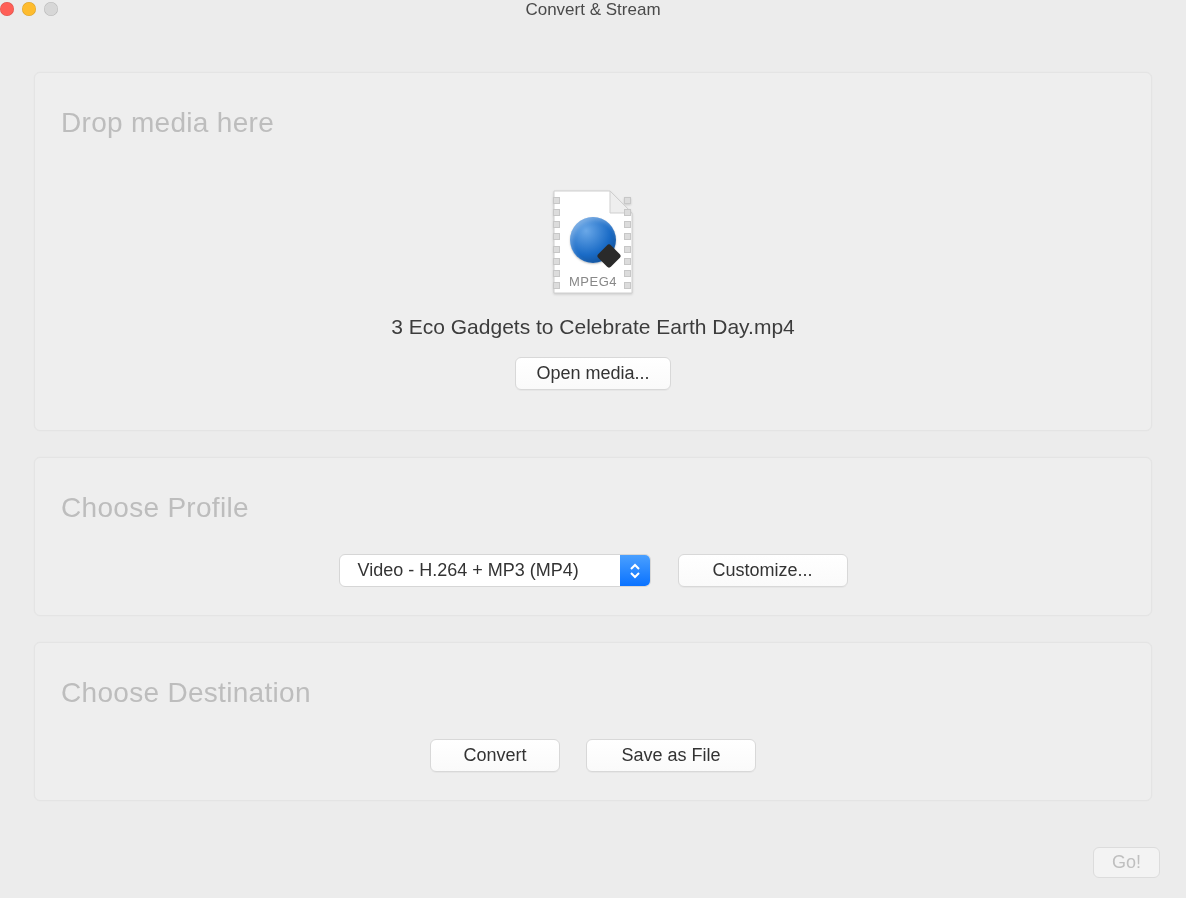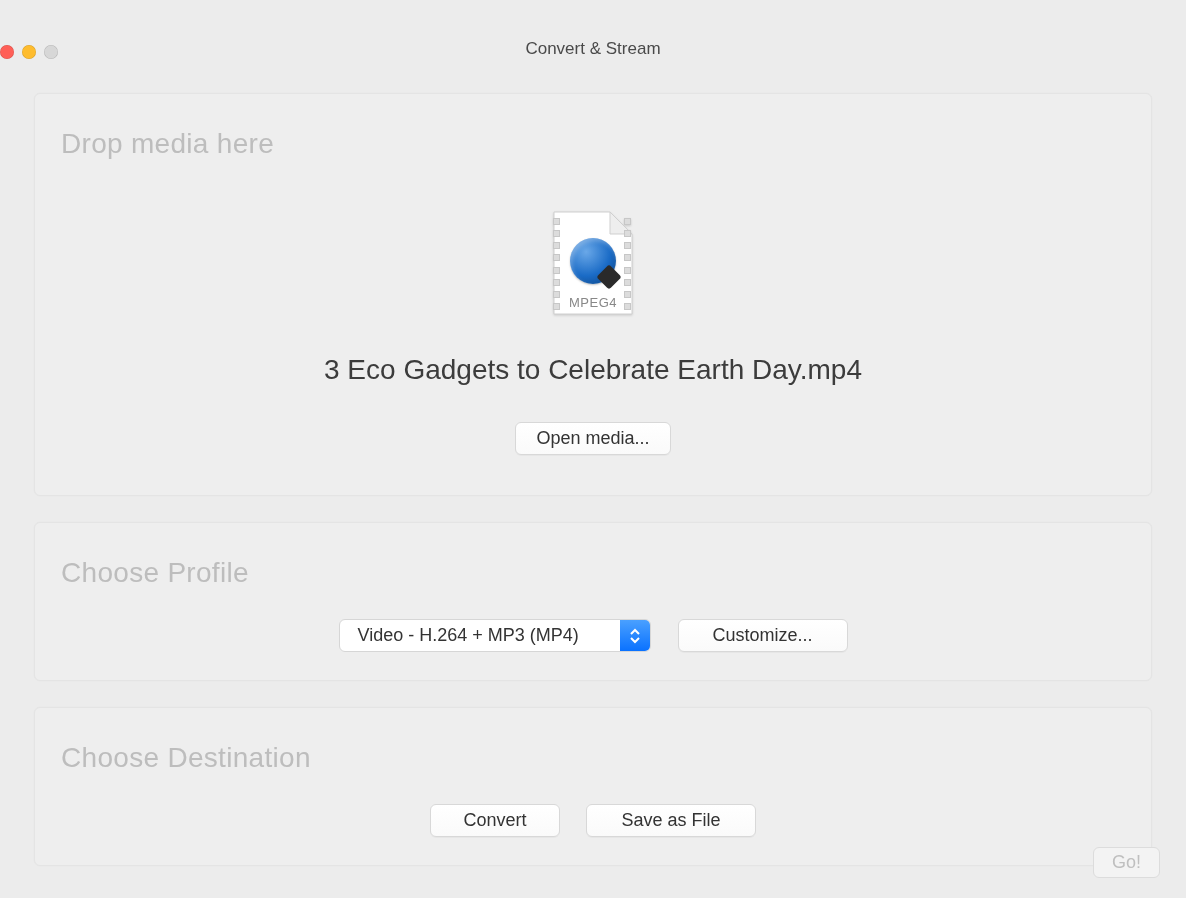--- a/index.html
+++ b/index.html
@@ -9,25 +9,24 @@
       background: #ececec;
       font-family: -apple-system, "Helvetica Neue", Helvetica, Arial, sans-serif;
       color: #3a3a3a;
       overflow: hidden;
       position: relative;
     }
     
     .titlebar {
       height: 38px;
       display: flex;
-      align-items: flex-end;
+      align-items: flex-start;
       padding: 0 0;
       position: relative;
       background: #ececec;
-      margin-top: 21px;
     }
     .traffic-lights { display: flex; gap: 8px; align-items: center; margin-top:2px;}
     .tl { width: 14px; height: 14px; border-radius: 50%; box-shadow: inset 0 0 0 .5px rgba(0,0,0,.15); }
     .tl.red { background: #ff5f57; }
     .tl.yellow { background: #febc2e; }
     .tl.gray { background: #d7d7d7; }
     .window-title {
       position: absolute; left: 0; right: 0; text-align: center;
       font-size: 17px; color: #4a4a4a; font-weight: 500;
     }
@@ -41,21 +40,21 @@
       box-shadow: 0 0 0 0.5px rgba(0,0,0,0.02);
     }
     .panel-title {
       font-size: 28px; color: #bdbdbd; font-weight: 400;
       letter-spacing: .3px;
       margin-top: 12px;
     }
     
     .drop-area {
       margin-top: 50px;
-      display: flex; flex-direction: column; align-items: center; gap: 36px;
+      display: flex; flex-direction: column; align-items: center; gap: 18px;
     }
     .file-icon-wrap {
       width: 90px; height: 108px; position: relative;
       filter: drop-shadow(0 1px 1px rgba(0,0,0,.15));
     }
     .file-icon-wrap svg { width: 100%; height: 100%; }
     .mpeg4-badge {
       position: absolute; bottom: 8px; left: 0; right: 0;
       text-align: center; font-size: 13px; color: #888; letter-spacing: .5px;
       font-family: "Helvetica Neue", Arial, sans-serif;
@@ -68,21 +67,21 @@
       position:absolute; width:46px; height:46px; left:22px; top:28px;
       border-radius:50%;
       background: radial-gradient(circle at 35% 30%, #6aa8e8, #1a6bc6 55%, #0d3e78);
       box-shadow: inset 2px 3px 4px rgba(255,255,255,.3), 0 1px 2px rgba(0,0,0,.25);
     }
     .q-logo::after {
       content:""; position:absolute; right:-2px; bottom:-2px;
       width:18px; height:18px; background:#2a2a2a; border-radius:3px;
       transform: rotate(45deg);
     }
-    .filename { font-size: 28px; color: #3c3c3c; }
+    .filename { font-size: 21px; color: #3c3c3c; }
     
     .btn {
       background: linear-gradient(#ffffff, #fafafa);
       border: 1px solid #d8d8d8;
       border-radius: 6px;
       padding: 5px 20px;
       font-size: 18px;
       color: #333;
       cursor: default;
       box-shadow: 0 1px 0 rgba(0,0,0,.03);

